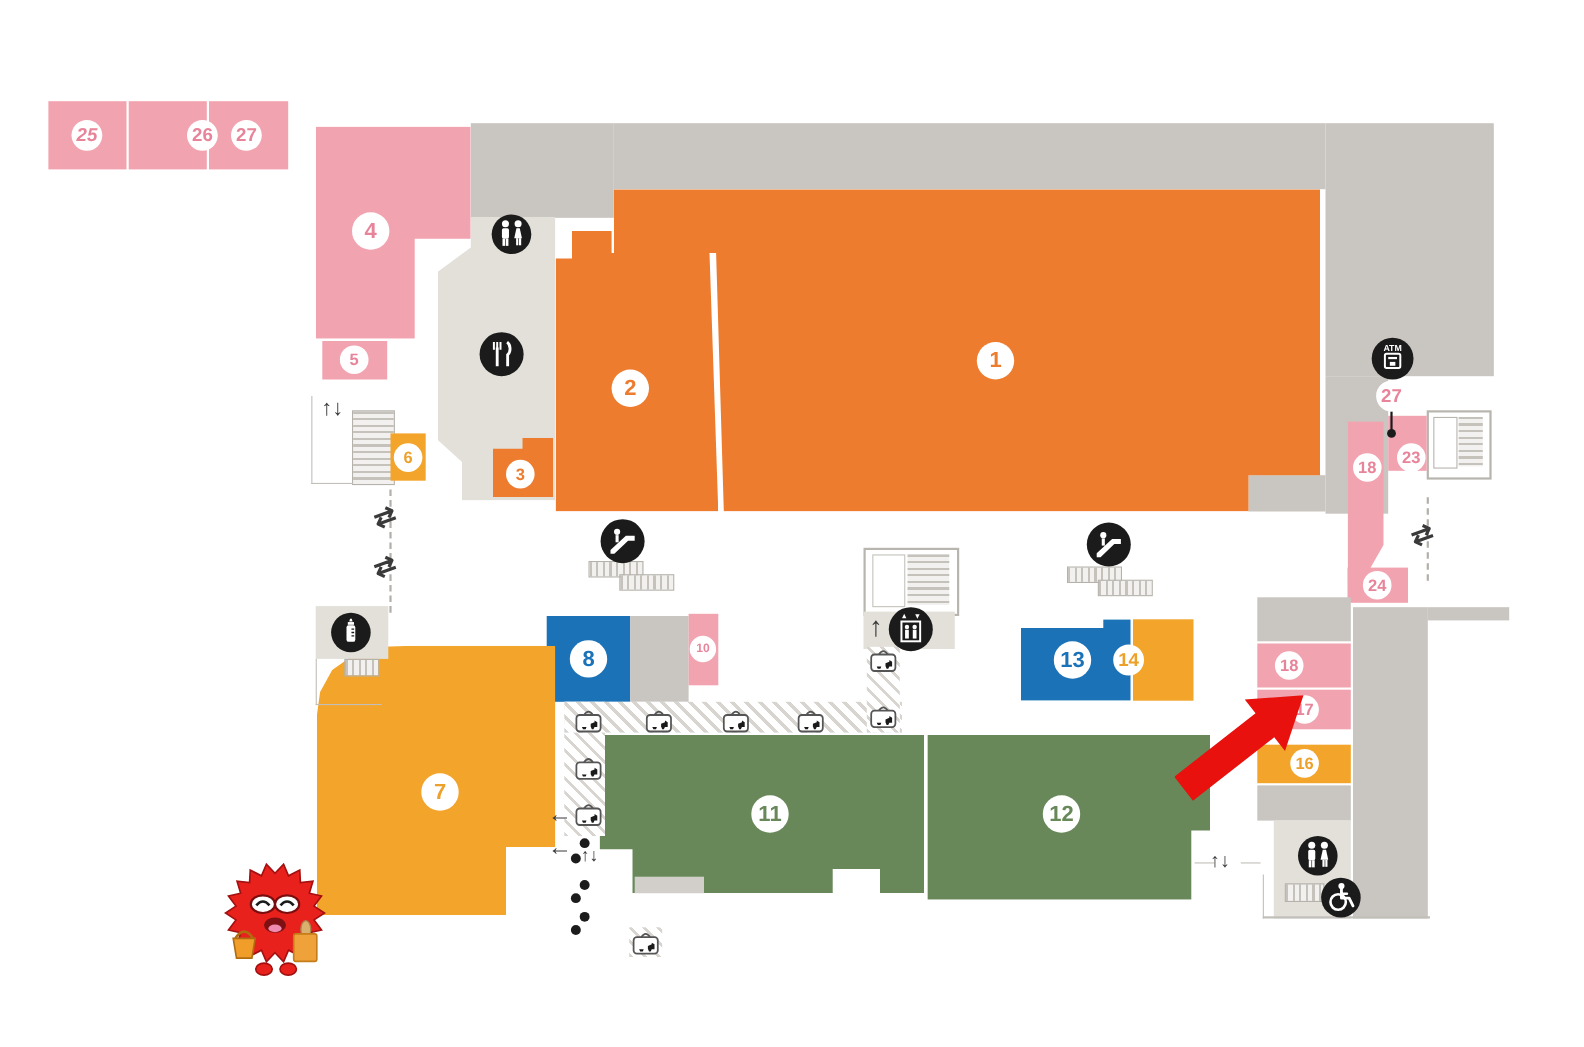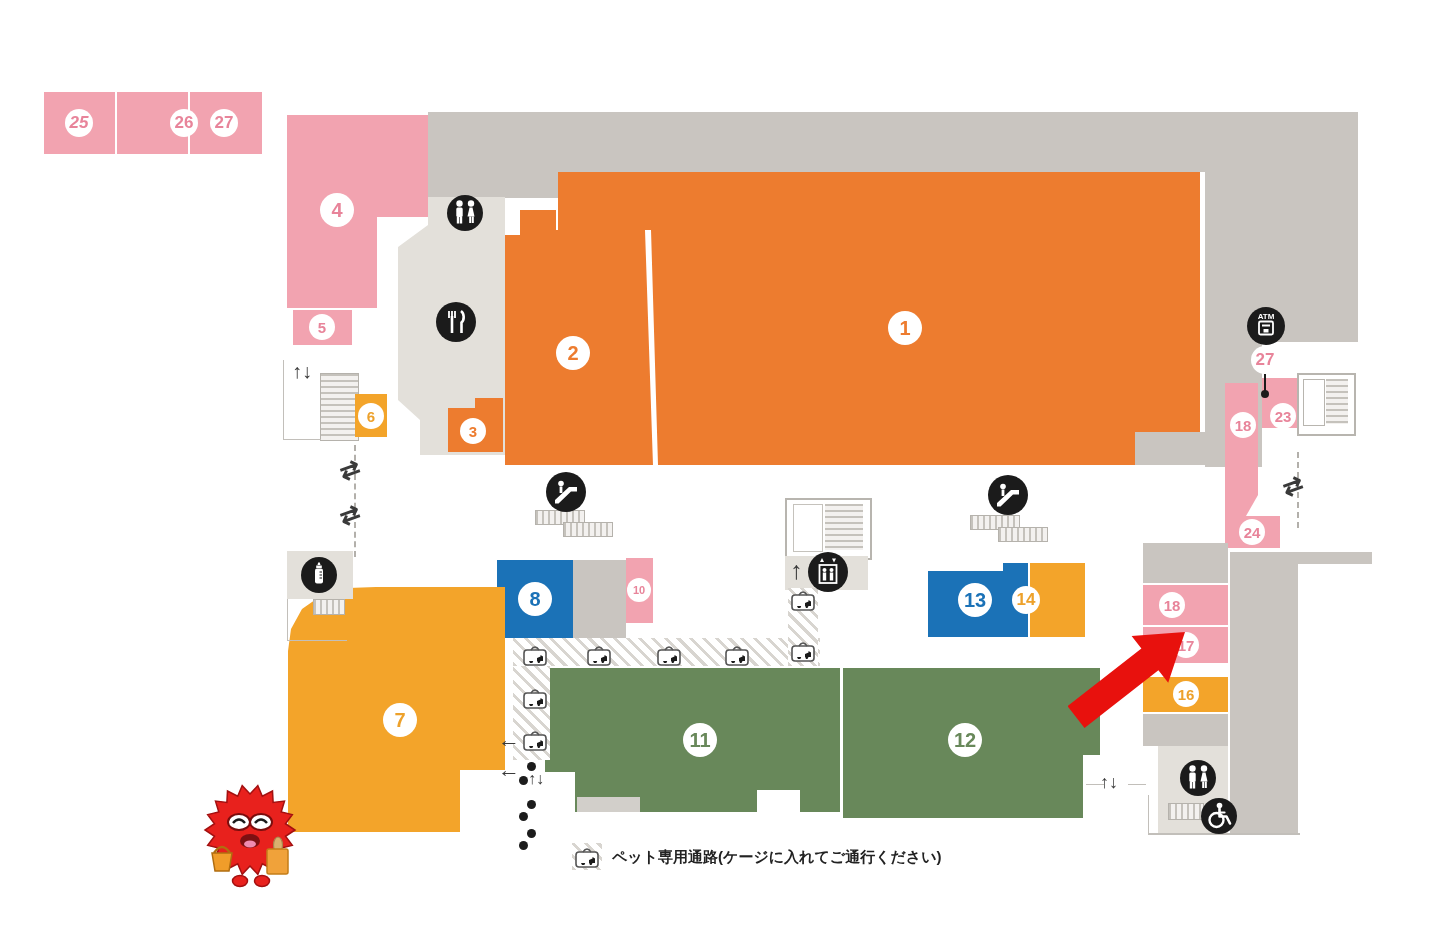--- a/index.html
+++ b/index.html
@@ -315,21 +315,20 @@
   <svg class="abs" style="left:1068px;top:620px;" width="125" height="112" viewBox="0 0 125 112">
     <polygon points="117,12 100.2,62.8 90.4,50.3 16.5,107.9 -0.5,86.1 73.4,28.5 63.6,16" fill="#e8110d"></polygon>
   </svg>
 
   <div class="abs hatch" style="left:572px;top:843px;width:30px;height:27px;"></div>
   <svg class="abs" style="left:574px;top:845px;" width="26" height="24" viewBox="0 0 26 24">
       <rect x="2" y="7" width="22" height="15" rx="3" fill="#fff" stroke="#555" stroke-width="1.6"></rect>
       <path d="M9 7 Q13 1 17 7" fill="none" stroke="#555" stroke-width="1.6"></path>
       <path d="M7 18 h8 v-3 l3.5 -1.5 v-1.5 l2.5 1.5 v4.5 h-2.5 l-1 2 h-1.5 l-0.8 -2 h-4 l-0.8 2 H8 z" fill="#1b1b1b"></path>
     </svg>
-  <div class="abs" style="left:612px;top:848px;font-size:15px;font-weight:bold;color:#222;">ペット専用通路(ケージに入れてご通行ください)</div>
 
 
   <svg class="abs" style="left:200px;top:775px;" width="100" height="118" viewBox="0 0 100 118">
     <ellipse cx="40" cy="106" rx="7.5" ry="5.5" fill="#e8211d" stroke="#a31010" stroke-width="1.5"></ellipse>
     <ellipse cx="62" cy="106" rx="7.5" ry="5.5" fill="#e8211d" stroke="#a31010" stroke-width="1.5"></ellipse>
     <polygon fill="#e8211d" stroke="#a31010" stroke-width="1.5" points="95,55 85.5,61.3 92.3,70.4 81.2,73 84.5,83.9 73.1,82.6 72.5,94 62.3,88.8 57.8,99.3 50,91 42.2,99.3 37.7,88.8 27.5,94 26.9,82.6 15.5,83.9 18.8,73 7.7,70.4 14.5,61.3 5,55 14.5,48.7 7.7,39.6 18.8,37 15.5,26.1 26.9,27.4 27.5,16 37.7,21.2 42.2,10.7 50,19 57.8,10.7 62.3,21.2 72.5,16 73.1,27.4 84.5,26.1 81.2,37 92.3,39.6 85.5,48.7"></polygon>
     <ellipse cx="39" cy="47" rx="11" ry="8" fill="#fff" stroke="#7a0d0d" stroke-width="2"></ellipse>
     <ellipse cx="61" cy="47" rx="11" ry="8" fill="#fff" stroke="#7a0d0d" stroke-width="2"></ellipse>
     <path d="M33 48 q6 -7 12 0" stroke="#1b1b1b" stroke-width="2.4" fill="none"></path>
     <path d="M55 48 q6 -7 12 0" stroke="#1b1b1b" stroke-width="2.4" fill="none"></path>

